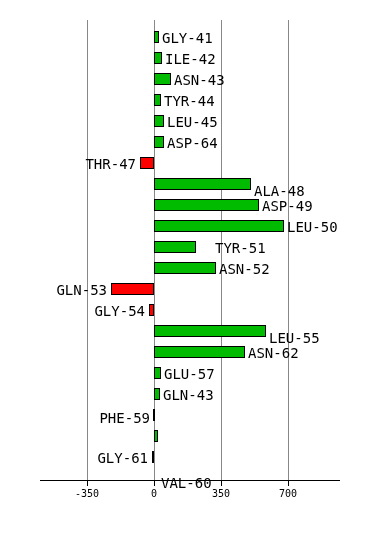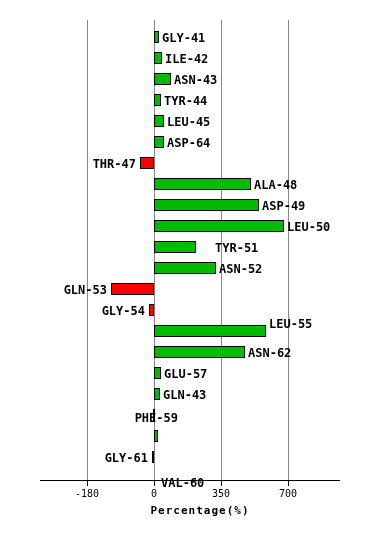--- a/index.html
+++ b/index.html
@@ -56,25 +56,24 @@
   .bar {
     position: absolute;
     box-sizing: border-box;
     border: 1px solid #000000;
   }
   .bar.pos { background: #00bb00; }
   .bar.neg { background: #ff0000; }
   .bar.zero { background: #000000; border: 0; }
   .bar-label {
     position: absolute;
-    font-size: 12px;
+    font-size: 14px;
     color: #000000;
     white-space: nowrap;
     line-height: 12px;
-    font-weight: bold;
   }
   .bar-label.right { text-align: left; }
   .bar-label.left { text-align: right; transform: translateX(-100%); }
 </style>
 </head>
 <body>
 
 <div id="chart-root">
   <div id="gridlines">
       <div class="gridline" style="left: 87px; top: 20px; height: 460px;"></div>
@@ -91,53 +90,52 @@
       <div class="bar-label right" style="top: 74px; left: 174px;">ASN-43</div>
       <div class="bar pos" title="TYR-44: 37%" style="left: 154px; top: 94px; width: 7.0818px; height: 12px;"></div>
       <div class="bar-label right" style="top: 95px; left: 164px;">TYR-44</div>
       <div class="bar pos" title="LEU-45: 52%" style="left: 154px; top: 115px; width: 9.9528px; height: 12px;"></div>
       <div class="bar-label right" style="top: 116px; left: 167px;">LEU-45</div>
       <div class="bar pos" title="ASP-46: 52%" style="left: 154px; top: 136px; width: 9.9528px; height: 12px;"></div>
       <div class="bar-label right" style="top: 137px; left: 167px;">ASP-64</div>
       <div class="bar neg" title="THR-47: -73%" style="left: 140px; top: 157px; width: 13.9722px; height: 12px;"></div>
       <div class="bar-label left" style="top: 158px; left: 136px;">THR-47</div>
       <div class="bar pos" title="ALA-48: 507%" style="left: 154px; top: 178px; width: 97.0398px; height: 12px;"></div>
-      <div class="bar-label right" style="top: 179px; left: 254px;">ALA-48</div>
+      <div class="bar-label right" style="top: 185px; left: 254px;">ALA-48</div>
       <div class="bar pos" title="ASP-49: 549%" style="left: 154px; top: 199px; width: 105.079px; height: 12px;"></div>
       <div class="bar-label right" style="top: 200px; left: 262px;">ASP-49</div>
       <div class="bar pos" title="LEU-50: 679%" style="left: 154px; top: 220px; width: 129.961px; height: 12px;"></div>
       <div class="bar-label right" style="top: 221px; left: 287px;">LEU-50</div>
       <div class="bar pos" title="TYR-51: 219%" style="left: 154px; top: 241px; width: 41.9166px; height: 12px;"></div>
       <div class="bar-label right" style="top: 242px; left: 199px; margin-left: 16px;">TYR-51</div>
       <div class="bar pos" title="ASN-52: 324%" style="left: 154px; top: 262px; width: 62.0136px; height: 12px;"></div>
       <div class="bar-label right" style="top: 263px; left: 219px;">ASN-52</div>
       <div class="bar neg" title="GLN-53: -225%" style="left: 111px; top: 283px; width: 43.065px; height: 12px;"></div>
       <div class="bar-label left" style="top: 284px; left: 107px;">GLN-53</div>
       <div class="bar neg" title="GLY-54: -26%" style="left: 149px; top: 304px; width: 4.9764px; height: 12px;"></div>
       <div class="bar-label left" style="top: 305px; left: 145px;">GLY-54</div>
       <div class="bar pos" title="LEU-55: 585%" style="left: 154px; top: 325px; width: 111.969px; height: 12px;"></div>
-      <div class="bar-label right" style="top: 318px; left: 269px;">LEU-55</div>
+      <div class="bar-label right" style="top: 332px; left: 269px;">LEU-55</div>
       <div class="bar pos" title="ASN-56: 475%" style="left: 154px; top: 346px; width: 90.915px; height: 12px;"></div>
       <div class="bar-label right" style="top: 347px; left: 248px;">ASN-62</div>
       <div class="bar pos" title="GLU-57: 37%" style="left: 154px; top: 367px; width: 7.0818px; height: 12px;"></div>
       <div class="bar-label right" style="top: 368px; left: 164px;">GLU-57</div>
       <div class="bar pos" title="GLN-58: 31%" style="left: 154px; top: 388px; width: 5.9334px; height: 12px;"></div>
       <div class="bar-label right" style="top: 389px; left: 163px;">GLN-43</div>
       <div class="bar zero" title="PHE-59: 0%" style="left: 153px; top: 409px; width: 2px; height: 12px;"></div>
-      <div class="bar-label left" style="top: 412px; left: 150px; margin-left: 28px;">PHE-59</div>
+      <div class="bar-label left" style="top: 412px; left: 150px;">PHE-59</div>
       <div class="bar pos" title="VAL-60: 21%" style="left: 154px; top: 430px; width: 4.0194px; height: 12px;"></div>
       <div class="bar-label right" style="top: 431px; left: 161px; margin-top: 46px;">VAL-60</div>
       <div class="bar neg" title="GLY-61: -10%" style="left: 152px; top: 451px; width: 2px; height: 12px;"></div>
       <div class="bar-label left" style="top: 452px; left: 148px; text-align: center;">GLY-61</div>
     </div>
   <div class="axis-line" id="x-axis-line" style="left: 40px; top: 480px; width: 300px;"></div>
   <div id="ticks">
       <div class="tick-mark" style="left: 87px; top: 481px;"></div>
-      <div class="tick-label" style="left: 87px; top: 488px;">-180</div>
+      <div class="tick-label" style="left: 87px; top: 488px;">-350</div>
       <div class="tick-mark" style="left: 154px; top: 481px;"></div>
       <div class="tick-label" style="left: 154px; top: 488px;">0</div>
       <div class="tick-mark" style="left: 221px; top: 481px;"></div>
       <div class="tick-label" style="left: 221px; top: 488px;">350</div>
       <div class="tick-mark" style="left: 288px; top: 481px;"></div>
       <div class="tick-label" style="left: 288px; top: 488px;">700</div>
     </div>
-  <div class="axis-title" id="x-axis-title" style="left: 200px; top: 504px; transform: translateX(-50%);">Percentage(%)</div>
 </div>
 
 </body></html>

